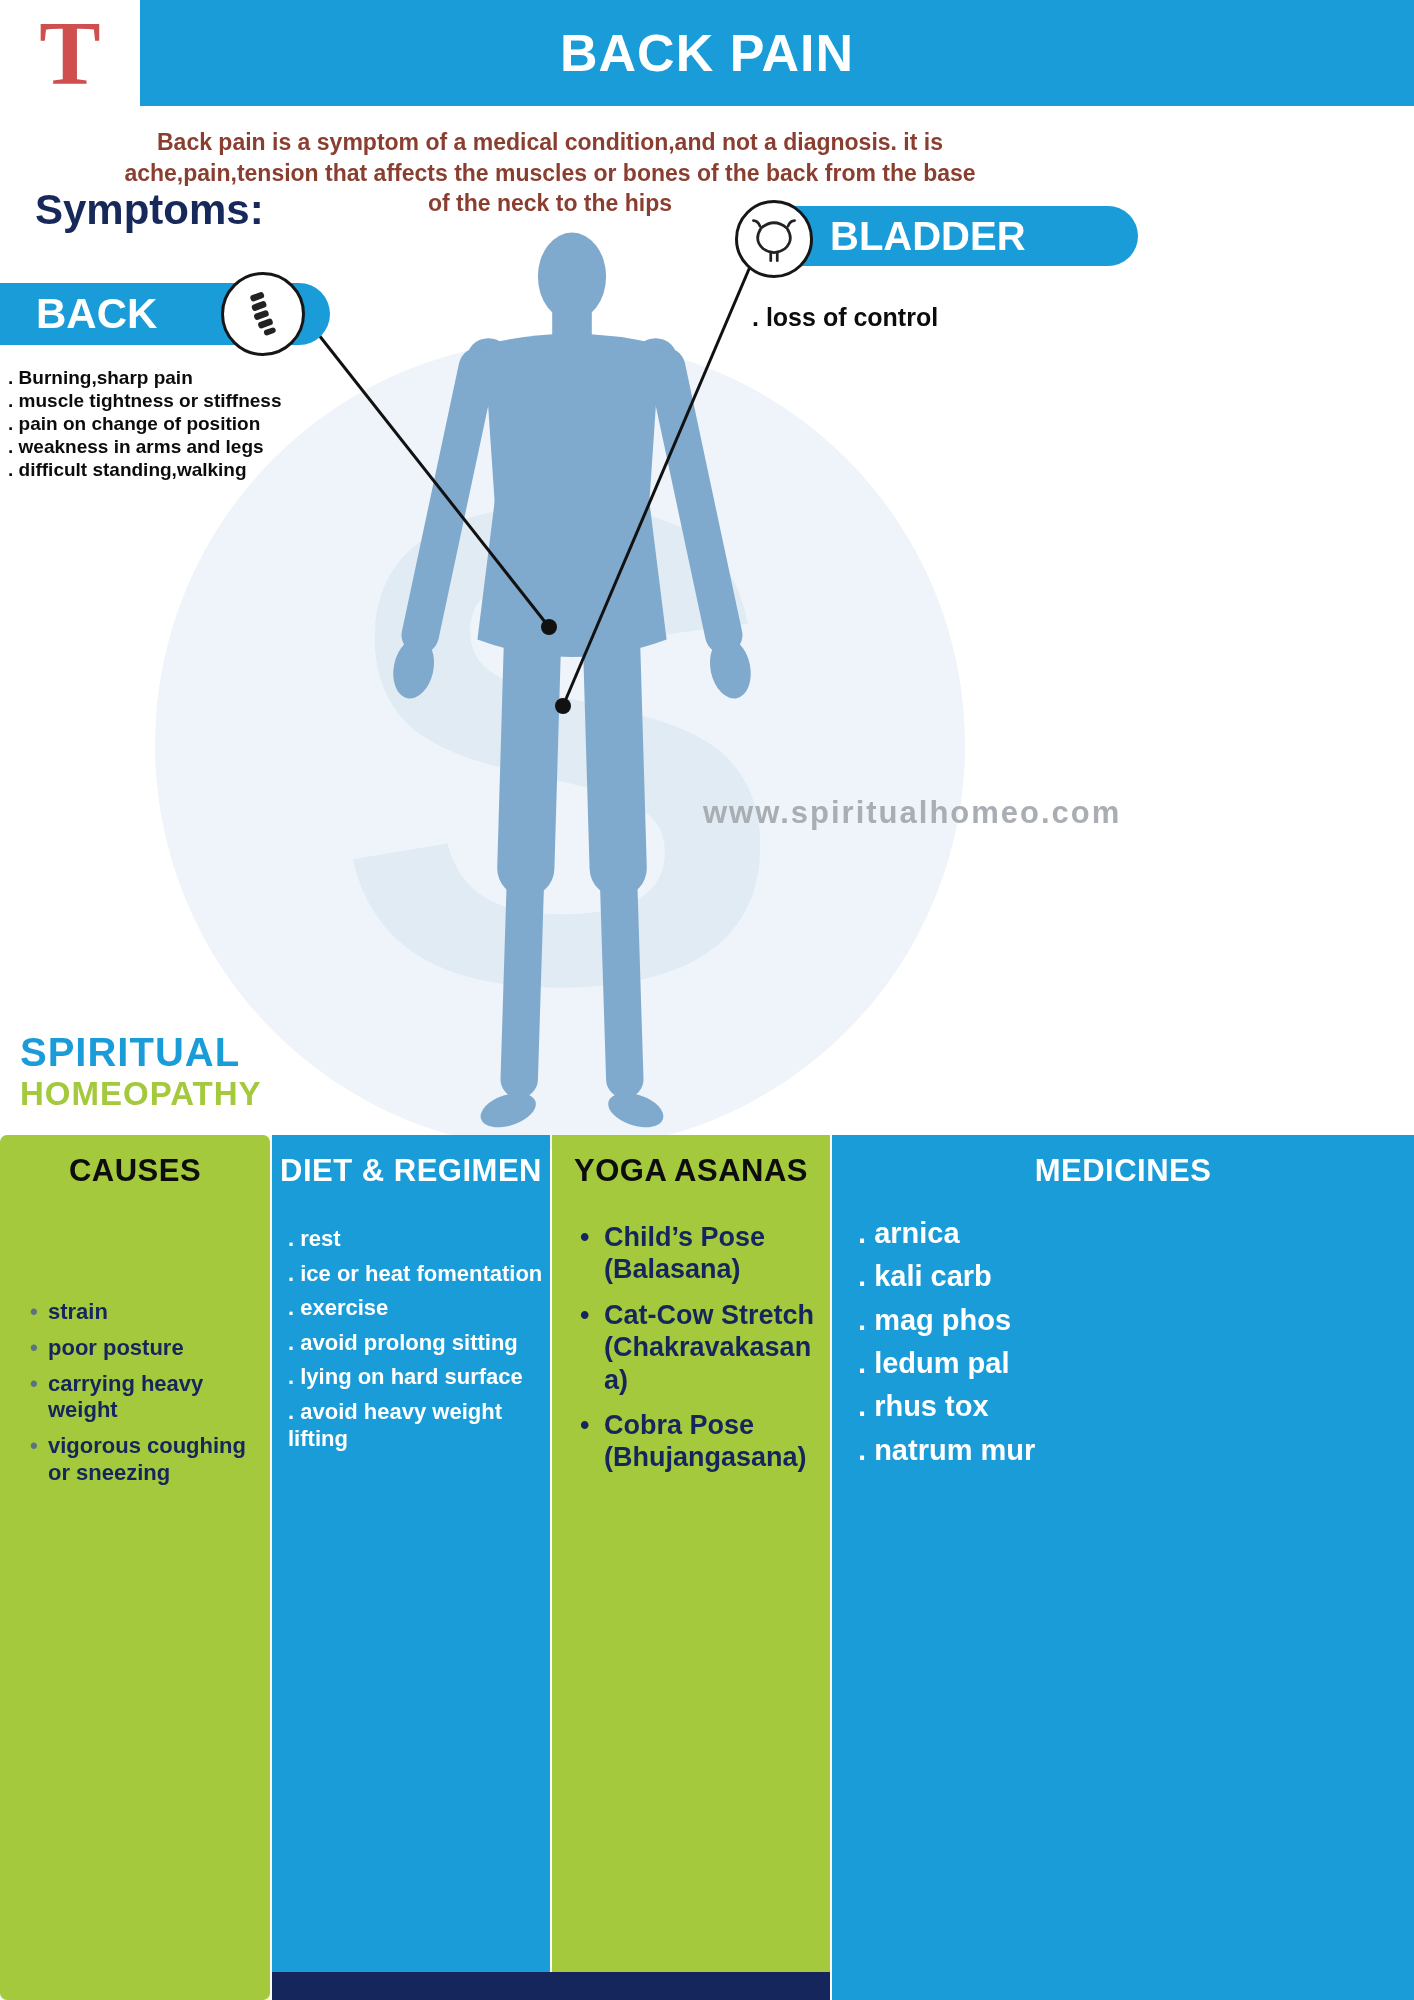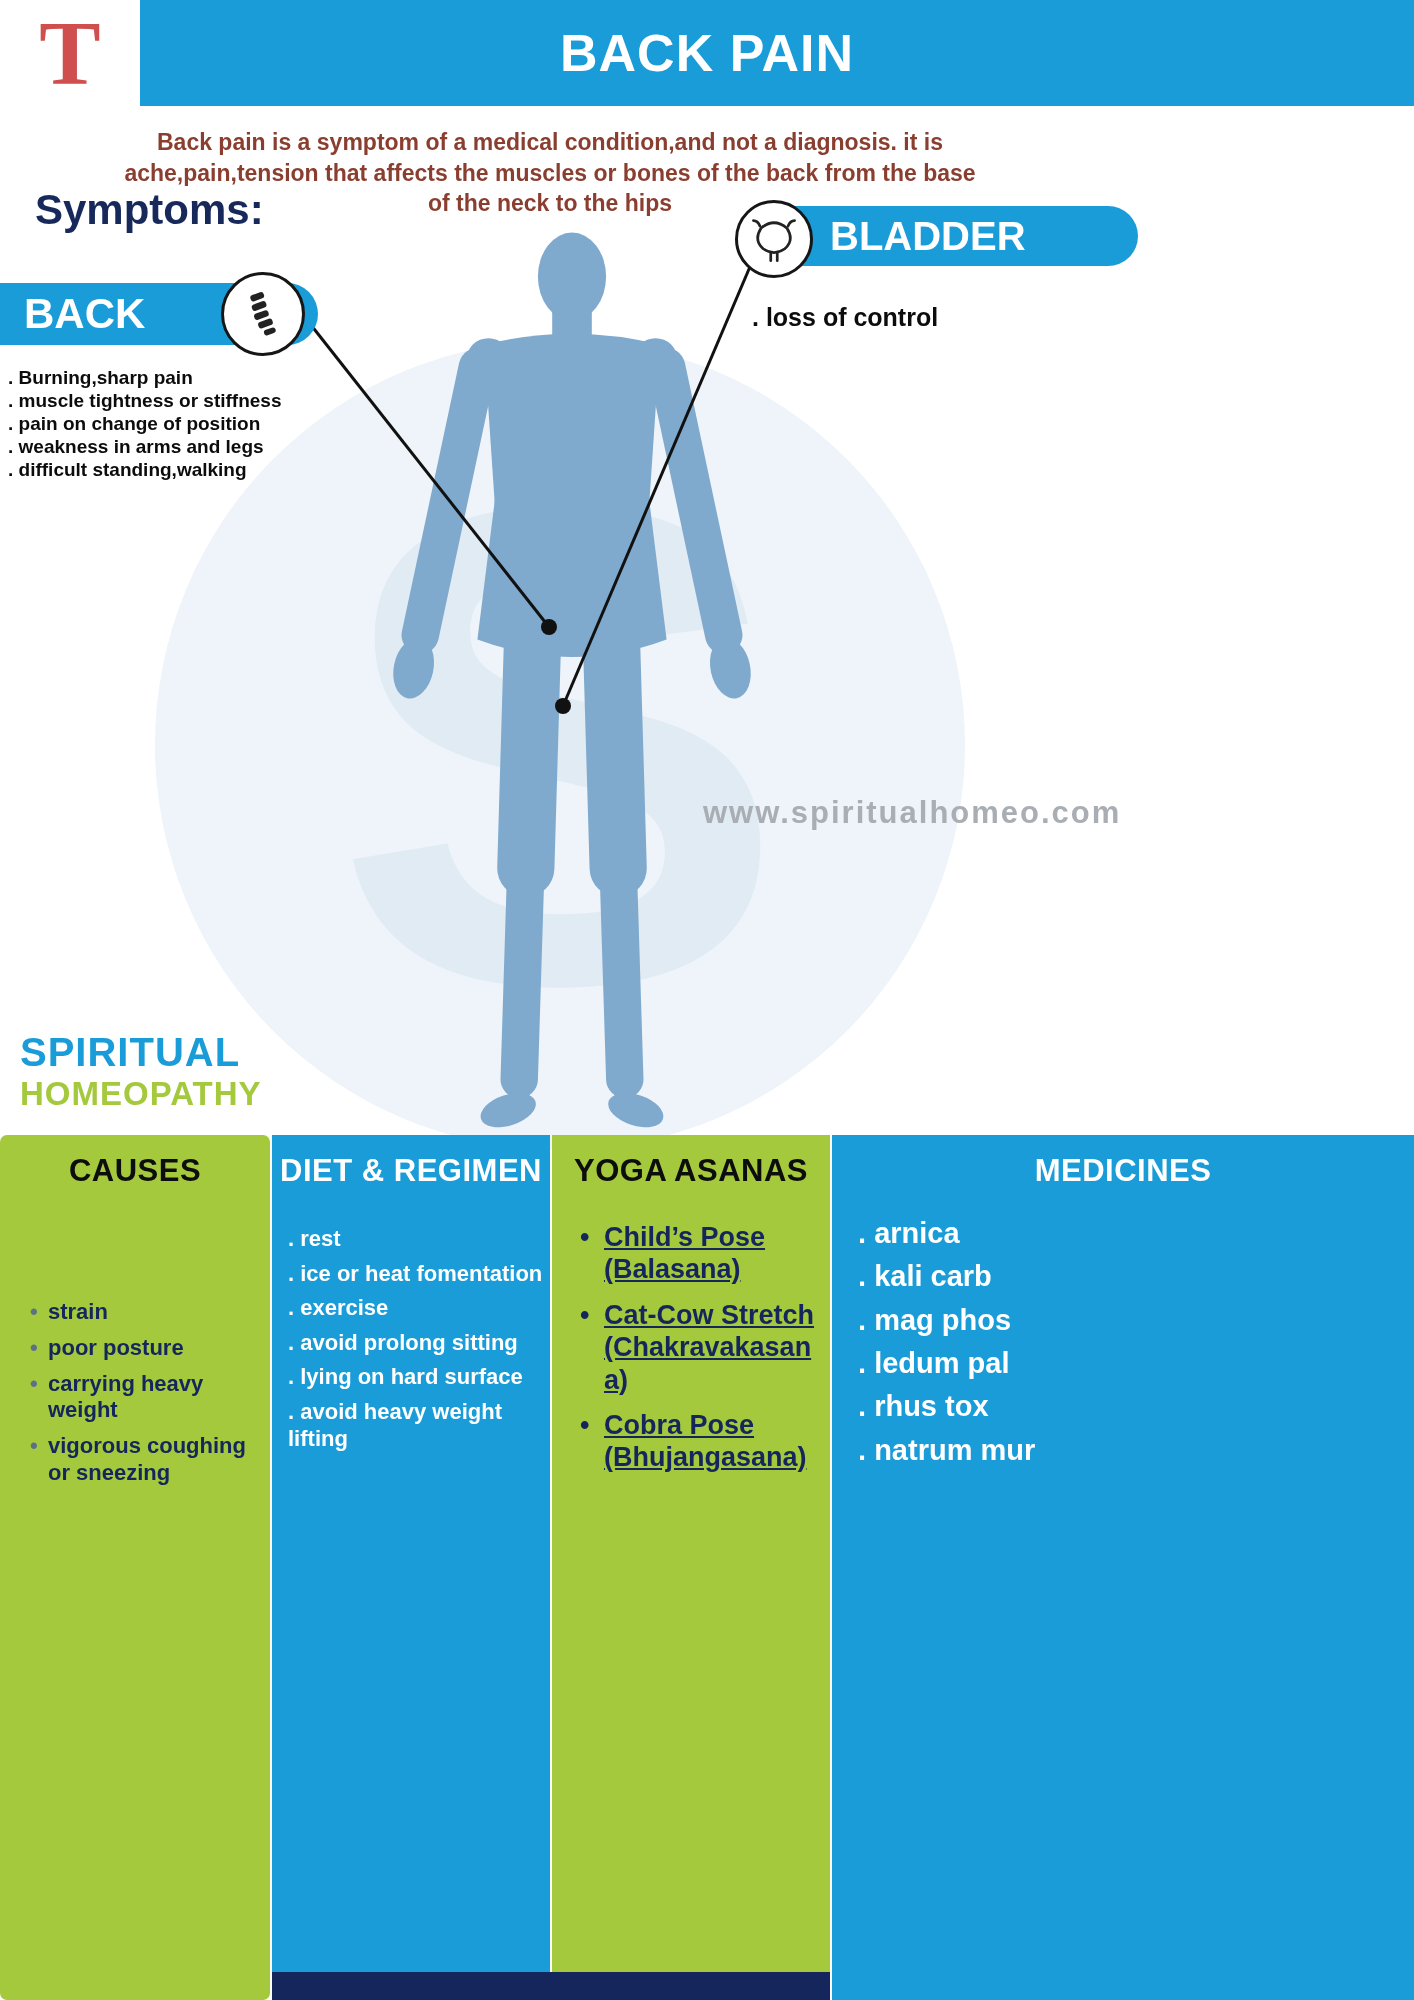--- a/index.html
+++ b/index.html
@@ -27,21 +27,21 @@
 
   
   .watermark { position: absolute; left: 703px; top: 795px; color: #a9aeb4; font-size: 31px; font-weight: bold; letter-spacing: 2px; }
 
   
   .connectors { position: absolute; left: 0; top: 0; width: 1414px; height: 2000px; pointer-events: none; }
 
   
   .pill { position: absolute; background: #1a9cd8; color: #ffffff; font-weight: bold; white-space: nowrap; }
   .pill-bladder { left: 742px; top: 206px; width: 308px; height: 60px; border-radius: 32px; font-size: 40px; line-height: 60px; padding-left: 88px; }
-  .pill-back { left: 0; top: 283px; width: 294px; height: 62px; border-radius: 0 32px 32px 0; font-size: 42px; line-height: 62px; padding-left: 24px; }
+  .pill-back { left: 0; top: 283px; width: 294px; height: 62px; border-radius: 0 32px 32px 0; font-size: 42px; line-height: 62px; padding-left: 36px; }
 
   .icon-circle { position: absolute; background: #ffffff; border: 3px solid #161616; border-radius: 50%; display: flex; align-items: center; justify-content: center; }
   .bladder-circle { left: 735px; top: 200px; width: 72px; height: 72px; }
   .back-circle { left: 221px; top: 272px; width: 78px; height: 78px; }
 
   
   ul { margin: 0; padding: 0; list-style: none; }
   .dot-list li::before { content: ". "; font-weight: bold; }
   .bladder-list { position: absolute; left: 752px; top: 303px; }
   .bladder-list li { color: #0c0c0c; font-size: 25px; font-weight: bold; }
@@ -67,21 +67,21 @@
   .col-title.light { color: #ffffff; }
 
   .causes-list { margin-top: 110px; padding-left: 30px; padding-right: 19px; }
   .causes-list li { color: #14265c; font-size: 22px; font-weight: bold; line-height: 1.22; margin-bottom: 9px; position: relative; padding-left: 18px; }
   .causes-list li::before { content: "\2022"; position: absolute; left: 0; color: #5a7186; }
 
   .diet-list { margin-top: 36px; padding-left: 16px; padding-right: 4px; }
   .diet-list li { color: #ffffff; font-size: 22px; font-weight: bold; line-height: 1.25; margin-bottom: 7px; }
 
   .yoga-list { margin-top: 32px; padding-left: 28px; padding-right: 10px; }
-  .yoga-list li { color: #14265c; font-size: 27px; font-weight: bold; line-height: 1.2; margin-bottom: 13px; position: relative; padding-left: 24px; overflow-wrap: break-word; word-break: break-word; text-decoration: underline; }
+  .yoga-list li { color: #14265c; font-size: 27px; font-weight: bold; line-height: 1.2; margin-bottom: 13px; position: relative; padding-left: 24px; overflow-wrap: break-word; word-break: break-word; }
   .yoga-list li::before { content: "\2022"; position: absolute; left: 0; }
 
   .med-list { margin-top: 28px; padding-left: 26px; }
   .med-list li { color: #ffffff; font-size: 29px; font-weight: bold; line-height: 1.15; margin-bottom: 10px; }
 
   .footer-strip { position: absolute; left: 272px; top: 1972px; width: 558px; height: 28px; background: #14265c; }
 </style>
 </head>
 <body>
 

